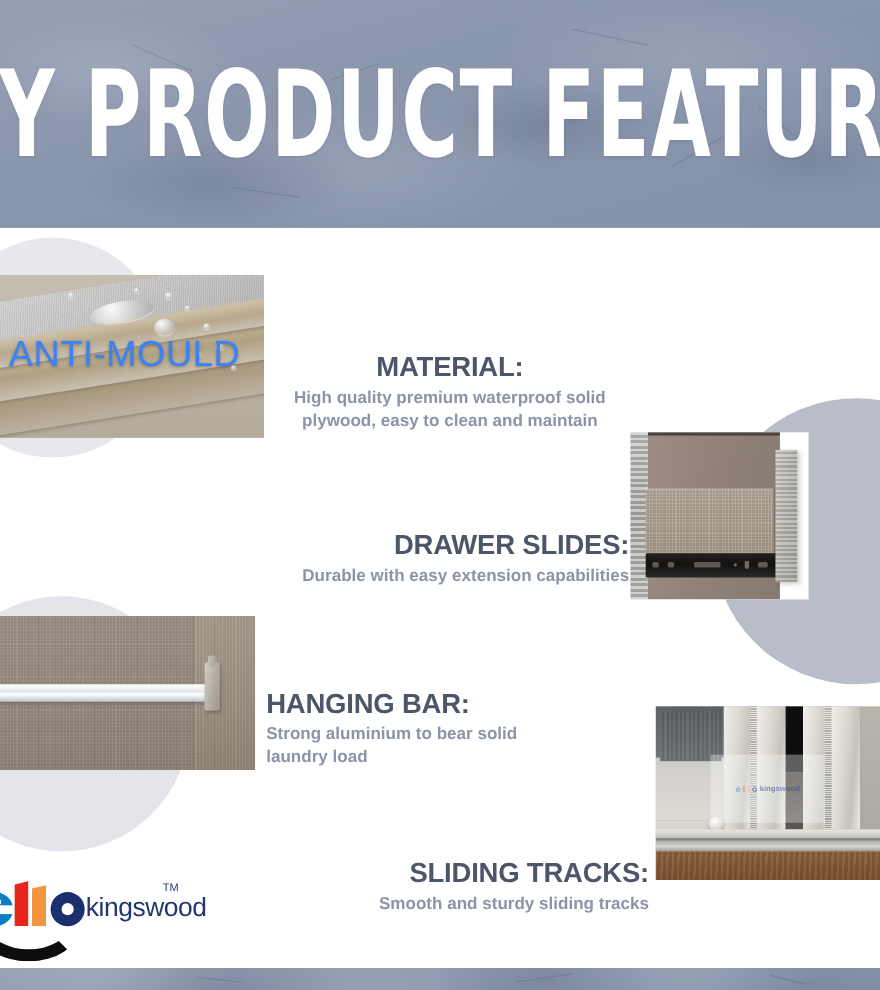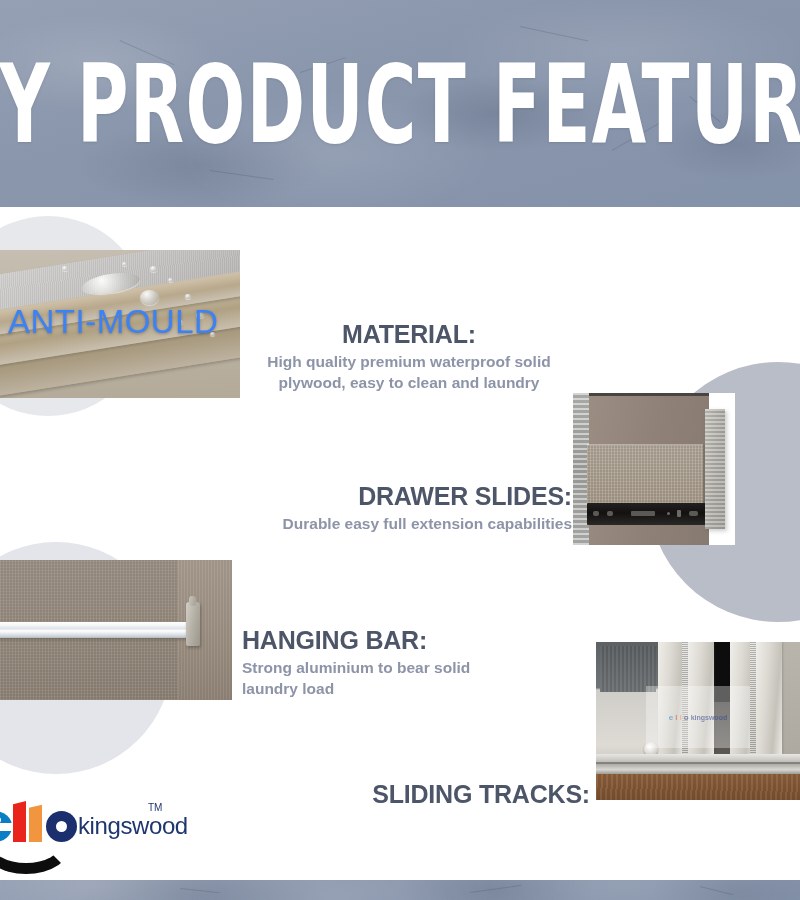--- a/index.html
+++ b/index.html
@@ -387,21 +387,21 @@
       <div class="drop d-s4"></div>
     <div class="drop d-s5"></div>
       <div class="drop d-s6"></div>
     <div class="drop d-s7"></div>
       <div class="drop d-s8"></div>
   </div>
   <div id="anti-mould-label">ANTI-MOULD</div>
 
   <div class="feature-text" id="text-material">
     <div class="f-title">MATERIAL:</div>
-    <div class="f-body">High quality premium waterproof solid plywood, easy to clean and laundry</div>
+    <div class="f-body">High quality premium waterproof solid plywood, easy to clean and maintain</div>
   </div>
 
   <div class="photo" id="photo-drawer">
     <div class="cabinet"></div>
     <div class="gapTop"></div>
     <div class="wallL"></div>
     <div class="inner">
       <div class="scr" style="top:6px;"></div>
       <div class="scr" style="top:26px;"></div>
       <div class="scr" style="top:46px;"></div>
@@ -413,21 +413,21 @@
       <div class="tag"></div>
       <div class="dot" style="left:80px;"></div>
       <div class="dot" style="left:90px;height:7px;width:4px;border-radius:1px;top:7px;"></div>
       <div class="hole" style="left:102px;width:9px;"></div>
     </div>
     <div class="front"></div>
   </div>
 
   <div class="feature-text" id="text-drawer">
     <div class="f-title">DRAWER SLIDES:</div>
-    <div class="f-body">Durable easy full extension capabilities</div>
+    <div class="f-body">Durable with easy extension capabilities</div>
   </div>
 
   <div class="photo" id="photo-hanging">
     <div class="panelL"></div>
     <div class="panelR"></div>
     <div class="bar"></div>
     <div class="bracket"></div>
   </div>
 
   <div class="feature-text" id="text-hanging">
@@ -457,20 +457,21 @@
       <span class="wm-e">e</span>
         <span class="wm-l1">l</span>
         <span class="wm-l2">l</span>
         <span class="wm-o">o</span>
       <span class="wm-txt">kingswood</span>
     </div>
   </div>
 
   <div class="feature-text" id="text-sliding">
     <div class="f-title">SLIDING TRACKS:</div>
+    <div class="f-body">Smooth and sturdy sliding tracks</div>
   </div>
 
   <div id="logo">
     <div class="mark">
       <span class="l-e"></span>
       <span class="l-l1"></span>
       <span class="l-l2"></span>
       <span class="l-o"></span>
     </div>
     <span class="wordmark">kingswood</span>

